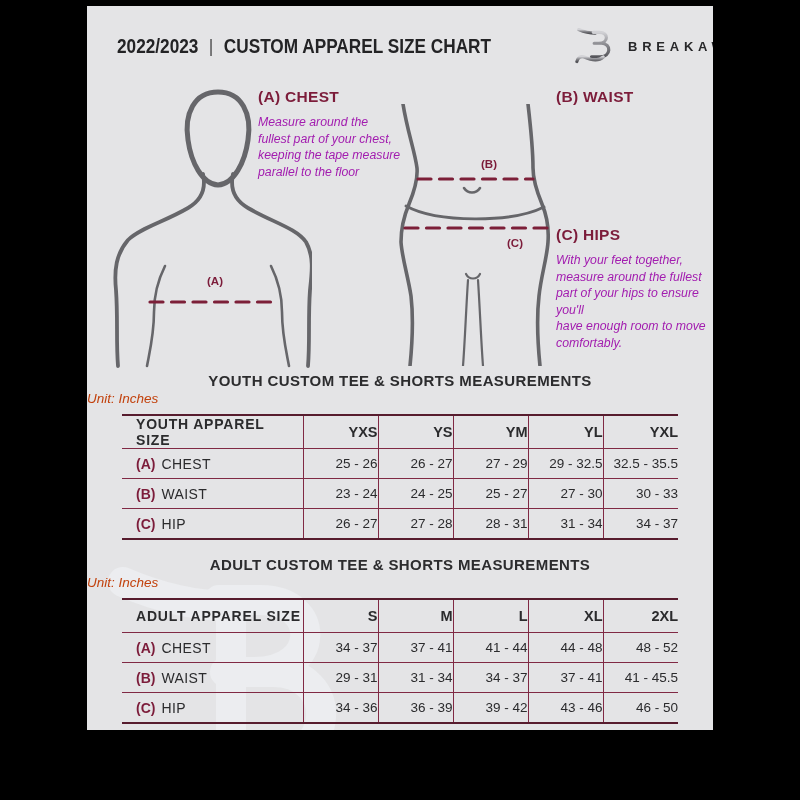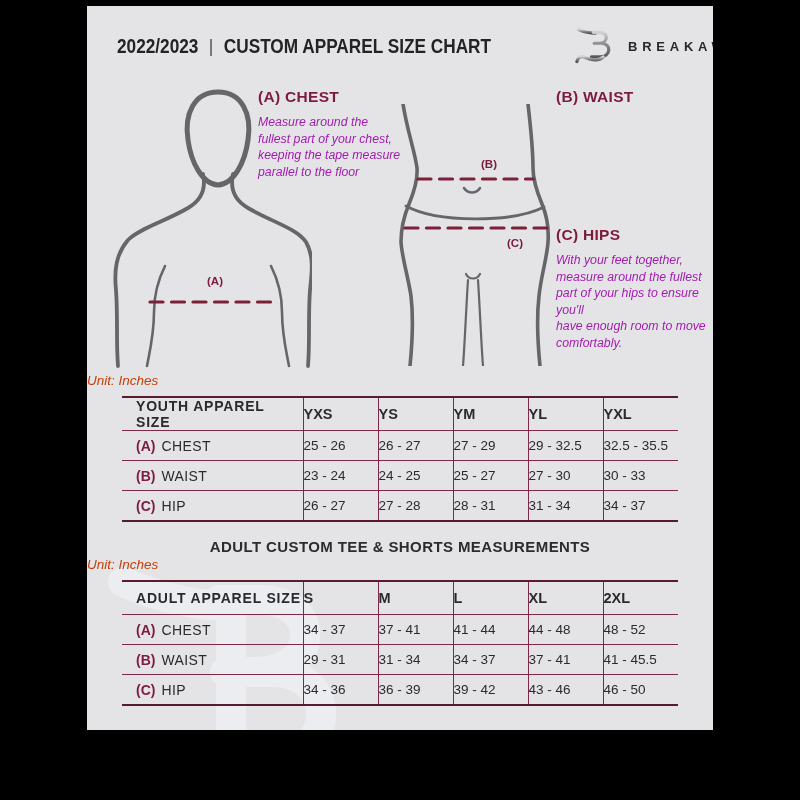--- a/index.html
+++ b/index.html
@@ -33,21 +33,21 @@
 
   
   .tables{position:absolute;top:366px;left:0;right:0;z-index:1;}
   .tbl-block+.tbl-block{margin-top:16px;}
   .tbl-title{text-align:center;font-size:15px;font-weight:bold;color:#2c2c2e;letter-spacing:.4px;line-height:18px;}
   .tbl-unit{text-align:left;font-size:13.5px;font-style:italic;color:#c2410c;line-height:17px;}
   table.size{width:556px;margin:7px auto 0;border-collapse:collapse;table-layout:fixed;
              border-top:2.5px solid #571c2e;border-bottom:2.5px solid #571c2e;}
   table.size col.c0{width:181px;}
   table.size col{width:75px;}
-  table.size th,table.size td{border:1.4px solid #802944;text-align:left;padding:0;color:#2b2b2d;}
+  table.size th,table.size td{border:1.4px solid #802944;text-align:right;padding:0;color:#2b2b2d;}
   table.size tr>*:first-child{border-left:none;}
   table.size tr>*:last-child{border-right:none;}
   table.size thead th{height:32px;font-size:14.5px;font-weight:bold;}
   table.size tbody td{height:29px;font-size:13.5px;font-weight:normal;}
   th.apparel{font-weight:normal;font-size:14px !important;letter-spacing:.8px;text-align:left !important;padding-left:14px !important;}
   td.rowlabel{text-align:left !important;padding-left:14px !important;font-size:14px !important;}
   .key{color:#7c1c3a;font-weight:bold;}
   .lbl{margin-left:6px;letter-spacing:.4px;margin-top:35px;}
 
   
@@ -134,20 +134,21 @@
       <div class="guide sec-hips">
         <div class="m-heading">(C) HIPS</div>
         <div class="m-desc">With your feet together, measure around the fullest part of your hips to ensure you'll
 have enough room to move comfortably.</div>
       </div>
     </div>
 
     <div class="tables">
 
       <div class="tbl-block">
+        <div class="tbl-title">YOUTH CUSTOM TEE &amp; SHORTS MEASUREMENTS</div>
         <div class="tbl-unit">Unit: Inches</div>
         <table class="size">
           <colgroup>
               <col class="c0">
               <col>
               <col>
               <col>
               <col>
               <col>
             </colgroup>

